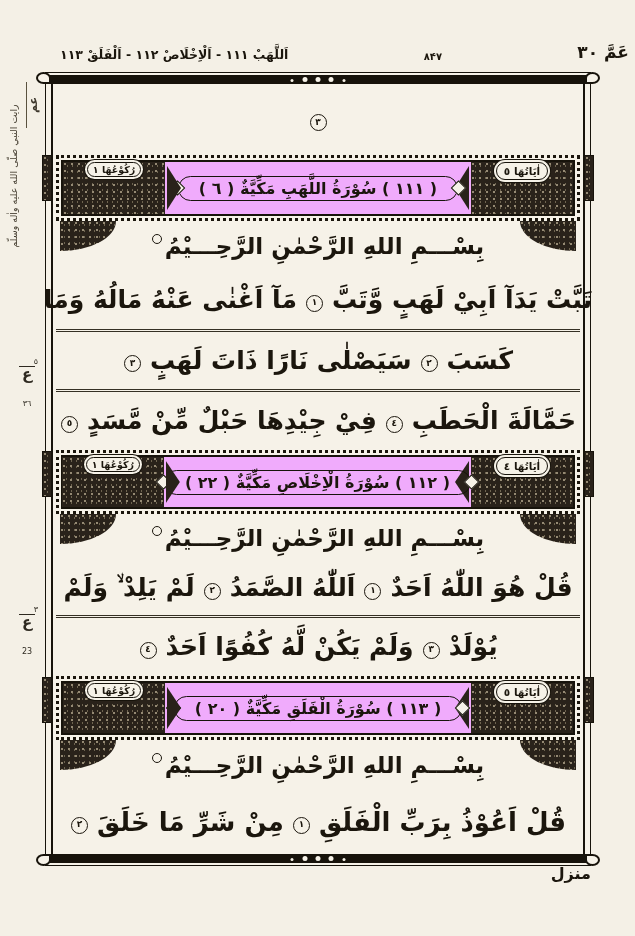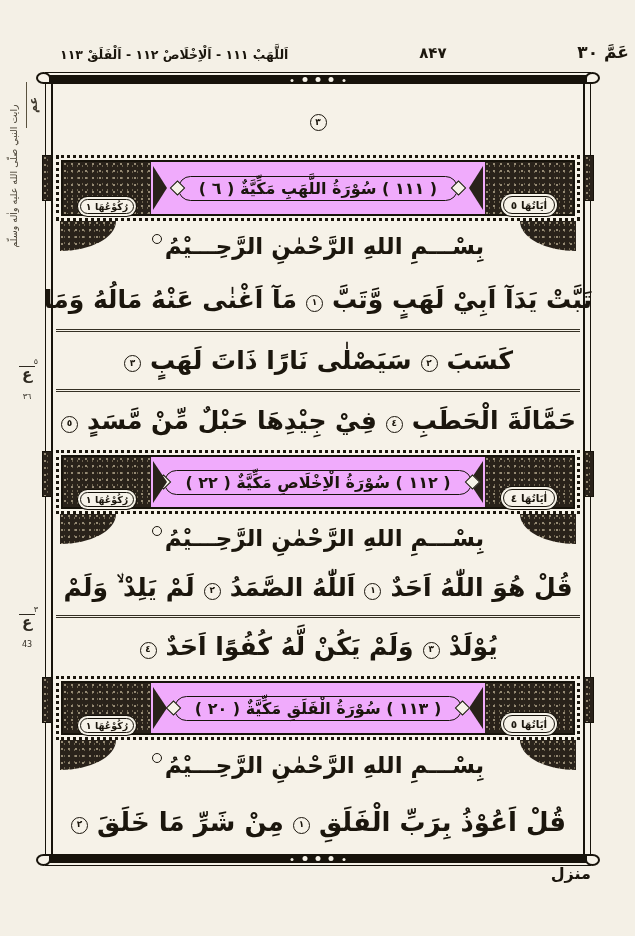--- a/index.html
+++ b/index.html
@@ -12,21 +12,21 @@
     position:relative; width:635px; height:936px;
     background:#f4f0e6; color:#1b160d; overflow:hidden;
   }
   
   .running-head {
     position:absolute; top:42px; left:46px; right:6px;
     display:flex; justify-content:space-between; align-items:flex-end;
     font-size:14px; font-weight:bold;
   }
   .rh-juz { font-size:17px; }
-  .rh-num { font-size:15px; letter-spacing:1px; }
+  .rh-num { font-size:10px; letter-spacing:1px; }
   .rh-names { font-size:12.5px;margin-left:14px; }
   
   .frame {
     position:absolute; left:45px; right:44px; top:72px; bottom:70px;
     border:1px solid #17130b; background:#f6f2e8;
   }
   .bar { position:absolute; left:2px; right:2px; height:9px; background:#17130b; z-index:3; }
   .bar.top { top:2px; } .bar.bottom { bottom:2px; }
   .bar-orn {
     position:absolute; left:50%; top:2px; width:5px; height:5px; border-radius:50%;
@@ -63,21 +63,21 @@
   .qline .qtxt { margin:0 4px; }
   .ayah {
     display:inline-flex; align-items:center; justify-content:center;
     width:17px; height:17px; border:1.4px solid #1b160d; border-radius:50%;
     font-size:9px; font-weight:bold; margin:6px 5px 0 5px; background:#f6f2e8; flex:none;
   }
   .ruled { border-bottom:3px double #353024; }
   
   .bead { border:3px dotted #1b160d; padding:2px; flex:none; background:#f6f2e8; }
   .sura-header { border:2px solid #17130b; height:100%; display:flex; align-items:stretch; }
-  .sh-side { width:88px; flex:none; display:flex; align-items:flex-end; justify-content:center; }
+  .sh-side { width:102px; flex:none; display:flex; align-items:flex-start; justify-content:center; }
   .cartouche {
     background:#f6f2e8; border:1px solid #17130b; border-radius:9px;
     box-shadow:0 0 0 2px #f6f2e8, 0 0 0 3px #17130b;
     font-size:10.5px; font-weight:bold; padding:2px 7px; white-space:nowrap;
   }
   .cartouche.sm { font-size:9.5px; padding:1px 5px; }
   .sh-center { flex:1; display:flex; align-items:center; justify-content:center; position:relative; background:#f0abfc; }
   .sh-center::before, .sh-center::after {
     content:""; position:absolute; top:4px; bottom:4px; width:14px;
     background:#29221a; 
@@ -117,21 +117,21 @@
     transform:rotate(-90deg); transform-origin:0 0;
     font-size:11px; font-weight:bold; color:#3c362b; text-align:center;
     border-top:1px solid #5a523f;
   }
   .ruku-mark {
     position:absolute; left:16px; width:22px; display:flex; flex-direction:column;
     align-items:center; line-height:1; color:#2e2920;
   }
   .ruku-mark .rm-top { font-size:8px; align-self:flex-start; }
   .ruku-mark .rm-ain { font-size:15px; font-weight:bold; border-top:1px solid #2e2920; padding:0 3px 1px 3px; }
-  .ruku-mark .rm-bot { font-size:8px; margin-top:10px; }
+  .ruku-mark .rm-bot { font-size:8px; margin-top:17px; }
   
   .catchword {
     position:absolute; top:864px; left:45px; right:44px; 
     padding-left:68px; font-size:16px; font-weight:bold;
   }
 </style>
 </head>
 <body>
 
 <div class="page" dir="rtl">
@@ -145,21 +145,21 @@
   <div class="margin-note" dir="rtl">رايت النبي صلّى الله عليه واٰله وسلّم</div>
   <div class="margin-juz">عم</div>
   <div class="ruku-mark" style="top:358px;">
     <span class="rm-top">٥</span>
     <span class="rm-ain">ع</span>
     <span class="rm-bot">٣٦</span>
   </div>
   <div class="ruku-mark" style="top:606px;">
     <span class="rm-top">٣</span>
     <span class="rm-ain">ع</span>
-    <span class="rm-bot">43</span>
+    <span class="rm-bot">23</span>
   </div>
 
   <div class="frame">
     <div class="bar top">
       <span class="bar-orn"></span>
       <span class="curl tl"></span>
       <span class="curl tr"></span>
     </div>
     <div class="bar bottom">
       <span class="bar-orn"></span>

